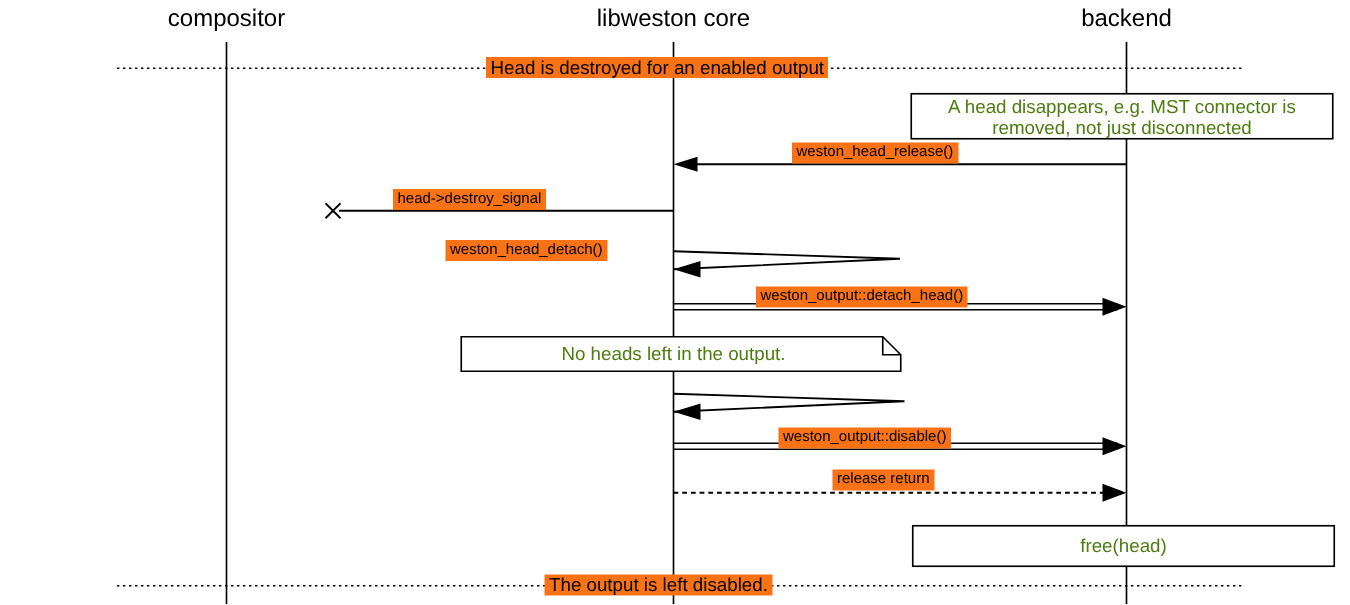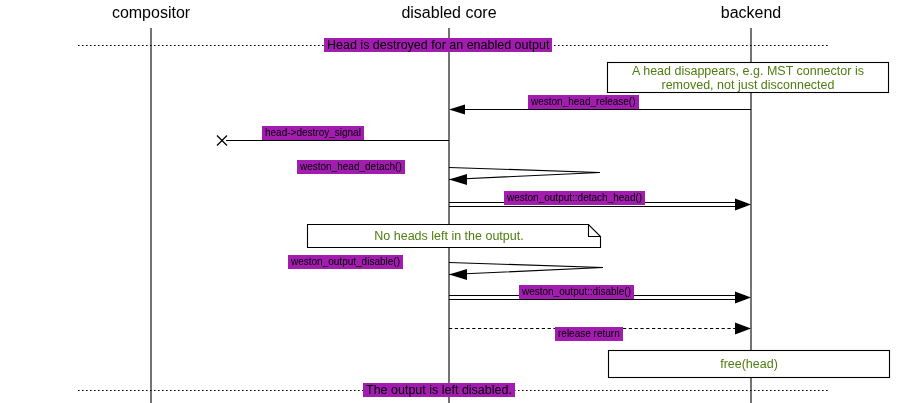--- a/index.html
+++ b/index.html
@@ -23,21 +23,21 @@
     width: 900px;
     height: 403px;
   }
   .lbl {
     position: absolute;
     font-family: "Liberation Sans", sans-serif;
     font-size: 12.5px;
     line-height: 14px;
     color: #000000;
     white-space: nowrap;
-    background: #a21caf;
+    background: #f97316;
   }
   .actor-name {
     text-align: center;
     font-size: 16px;
     background: transparent;
   }
   .divider-text {
     font-size: 12.5px;
     text-align: center;
     padding: 0 3px;
@@ -116,42 +116,41 @@
     <g>
       <line x1="449" y1="328.5" x2="745" y2="328.5" stroke="#000" stroke-width="1.2" stroke-dasharray="3.2 2.6"></line>
       <polygon points="751,328.5 735,322.5 735,334.5" fill="#000"></polygon>
     </g>
 
     <rect x="608.5" y="350.5" width="281" height="27" fill="#ffffff" stroke="#000" stroke-width="1.1"></rect>
   </svg>
 
   <div class="lbl actor-name" style="left:71px; top:6px; width:160px;">compositor</div>
 
-  <div class="lbl actor-name" style="left:369px; top:6px; width:160px;">disabled core</div>
+  <div class="lbl actor-name" style="left:369px; top:6px; width:160px;">libweston core</div>
 
   <div class="lbl actor-name" style="left:671px; top:6px; width:160px;">backend</div>
 
   <div class="lbl divider-text" style="left:324px; top:38px;">Head is destroyed for an enabled output</div>
 
   <div class="lbl divider-text" style="left:363px; top:383px;">The output is left disabled.</div>
 
   <div class="note-text" style="left:608px; top:64px; width:280px;">A head disappears, e.g. MST connector is</div>
   <div class="note-text" style="left:608px; top:78px; width:280px;">removed, not just disconnected</div>
 
   <div class="lbl msg-label" style="left:528px; top:95px;">weston_head_release()</div>
 
   <div class="lbl msg-label" style="left:226px; top:126px;margin-left:36px;">head-&gt;destroy_signal</div>
 
   <div class="lbl msg-label" style="left:297px; top:160px;">weston_head_detach()</div>
 
   <div class="lbl msg-label" style="left:504px; top:191px;">weston_output::detach_head()</div>
 
   <div class="note-text" style="left:309px; top:229px; width:280px;">No heads left in the output.</div>
 
-  <div class="lbl msg-label" style="left:288px; top:255px;">weston_output_disable()</div>
 
   <div class="lbl msg-label" style="left:519px; top:285px;">weston_output::disable()</div>
 
-  <div class="lbl msg-label" style="left:555px; top:327px;">release return</div>
+  <div class="lbl msg-label" style="left:555px; top:313px;">release return</div>
 
   <div class="note-text" style="left:609px; top:357px; width:280px;">free(head)</div>
 
 </div>
 
 </body></html>

